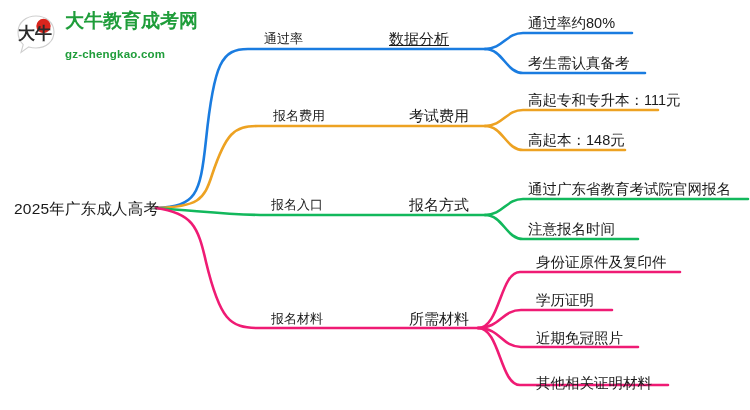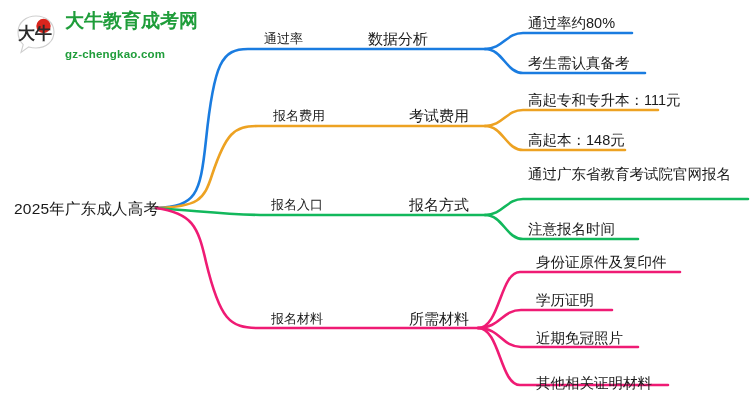--- a/index.html
+++ b/index.html
@@ -134,32 +134,32 @@
     </div>
     <div class="logo-text-block">
       <div class="logo-cn">大牛教育成考网</div>
       <div class="logo-en">gz-chengkao.com</div>
     </div>
   </div>
 
   <div class="node root-node" style="left:14px; top:199px;">2025年广东成人高考</div>
 
   <div class="node lvl1" style="left:264px; top:30px;">通过率</div>
-  <div class="node lvl2" style="left:368px; top:30px;">数据分析</div>
+  <div class="node lvl2" style="left:389px; top:30px;text-decoration:underline;">数据分析</div>
   <div class="node leaf" style="left:528px; top:14px;">通过率约80%</div>
   <div class="node leaf" style="left:528px; top:54px;">考生需认真备考</div>
 
   <div class="node lvl1" style="left:273px; top:107px;">报名费用</div>
   <div class="node lvl2" style="left:409px; top:107px;text-align:right;">考试费用</div>
   <div class="node leaf" style="left:528px; top:91px;">高起专和专升本：111元</div>
   <div class="node leaf" style="left:528px; top:131px;">高起本：148元</div>
 
   <div class="node lvl1" style="left:271px; top:196px;">报名入口</div>
   <div class="node lvl2" style="left:409px; top:196px;">报名方式</div>
-  <div class="node leaf" style="left:528px; top:165px;">通过广东省教育考试院官网报名</div>
+  <div class="node leaf" style="left:528px; top:180px;">通过广东省教育考试院官网报名</div>
   <div class="node leaf" style="left:528px; top:220px;">注意报名时间</div>
 
   <div class="node lvl1" style="left:271px; top:310px;">报名材料</div>
   <div class="node lvl2" style="left:409px; top:310px;">所需材料</div>
   <div class="node leaf" style="left:536px; top:253px;">身份证原件及复印件</div>
   <div class="node leaf" style="left:536px; top:291px;">学历证明</div>
   <div class="node leaf" style="left:536px; top:329px;">近期免冠照片</div>
   <div class="node leaf" style="left:536px; top:374px;text-align:right;">其他相关证明材料</div>
 
 </div>

